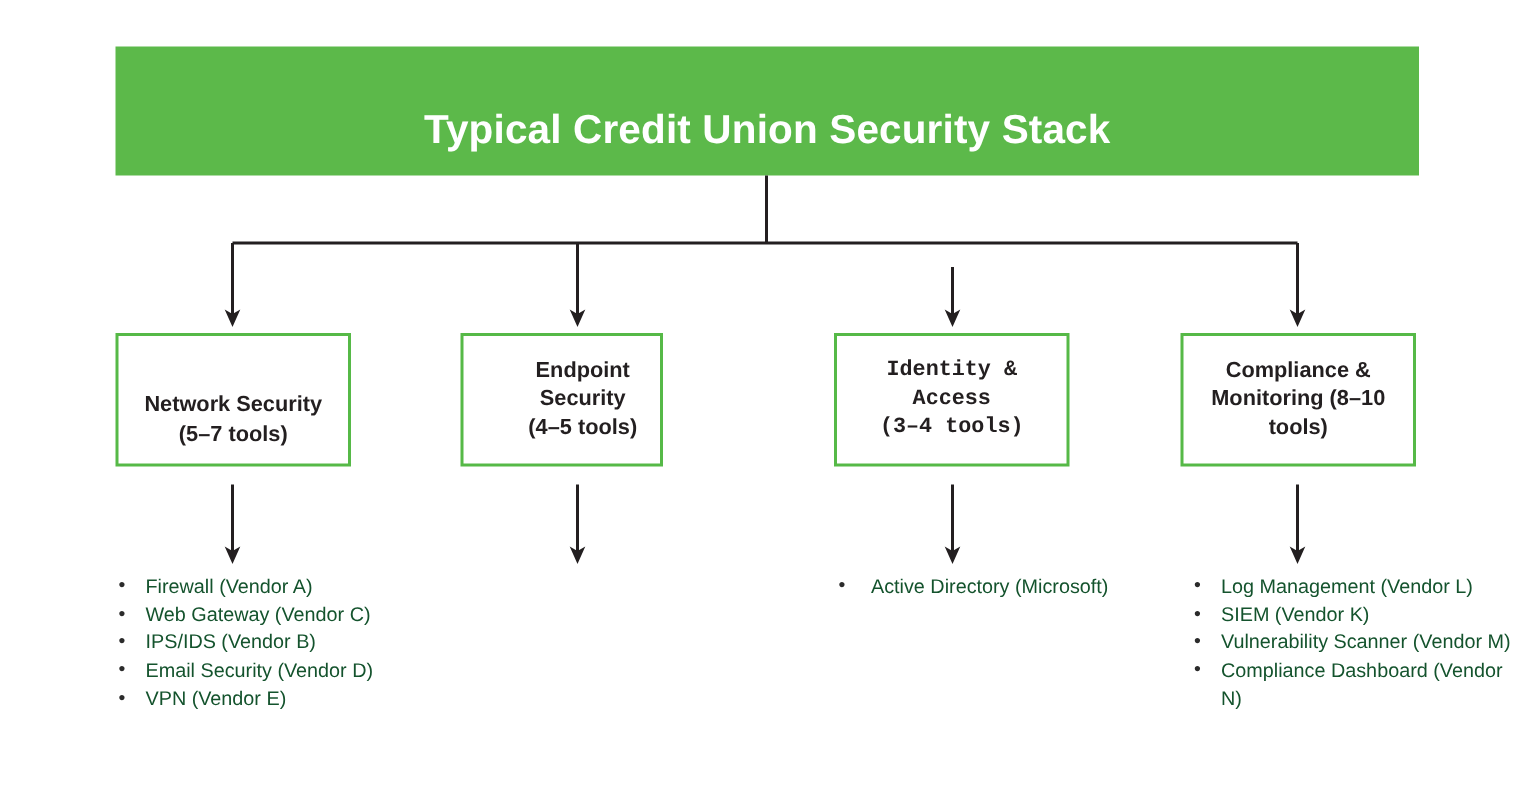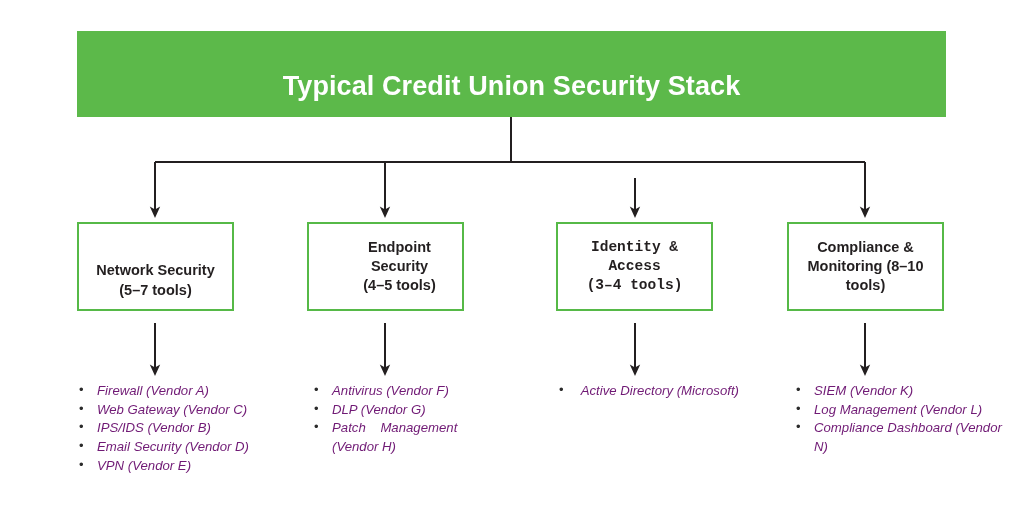--- a/index.html
+++ b/index.html
@@ -71,36 +71,35 @@
   }
   .cat-box-label {
     font-size: 14.5px;
     font-weight: bold;
     color: #231f20;
     text-align: center;
     line-height: 1.32;
   }
 
   .cat-box.b0 { left: 77px;  width: 157px; }
-  .cat-box.b1 { left: 307px; width: 157px; padding-left: 36px; }
+  .cat-box.b1 { left: 307px; width: 135px; padding-left: 36px; }
   .cat-box.b2 { left: 556px; width: 157px; }
   .cat-box.b3 { left: 787px; width: 157px; }
 
   
   .tool-list {
     position: absolute;
     top: 382px;
     margin: 0;
     padding: 0 0 0 22px;
     list-style: none;
   }
   .tool-list li {
     font-size: 13.2px;
-    font-style: italic;
-    color: #701a75;
+    color: #14532d;
     line-height: 1.42;
     position: relative;
     padding-left: 10px;
     white-space: pre-wrap;
   }
   .tool-list li::before {
     content: "\2022";
     position: absolute;
     left: -8px;
     top: -1px;
@@ -163,27 +162,23 @@
 tools)</div>
   </div>
 
   <ul class="tool-list l0">
       <li>Firewall (Vendor A)</li>
       <li>Web Gateway (Vendor C)</li>
       <li>IPS/IDS (Vendor B)</li>
       <li>Email Security (Vendor D)</li>
       <li>VPN (Vendor E)</li>
     </ul>
-  <ul class="tool-list l1">
-      <li>Antivirus (Vendor F)</li>
-      <li>DLP (Vendor G)</li>
-      <li>Patch    Management (Vendor H)</li>
-    </ul>
   <ul class="tool-list l2">
       <li> Active Directory (Microsoft)</li>
     </ul>
   <ul class="tool-list l3">
+      <li>Log Management (Vendor L)</li>
       <li>SIEM (Vendor K)</li>
-      <li>Log Management (Vendor L)</li>
+      <li>Vulnerability Scanner (Vendor M)</li>
       <li>Compliance Dashboard (Vendor N)</li>
     </ul>
 
 </div>
 
 </body></html>

